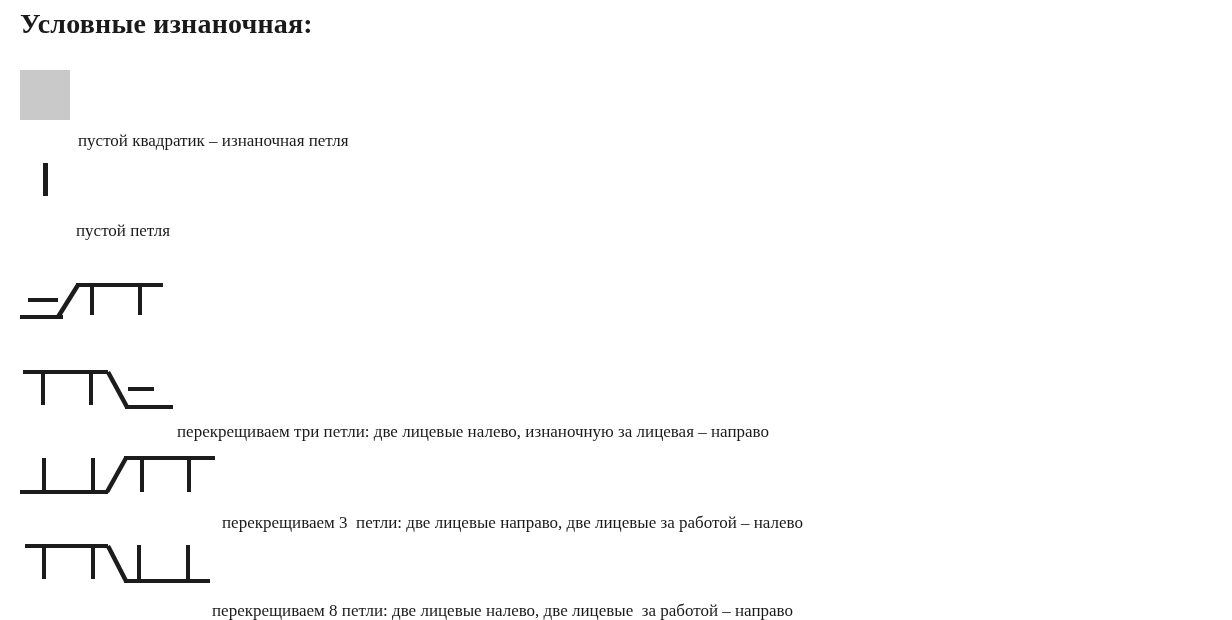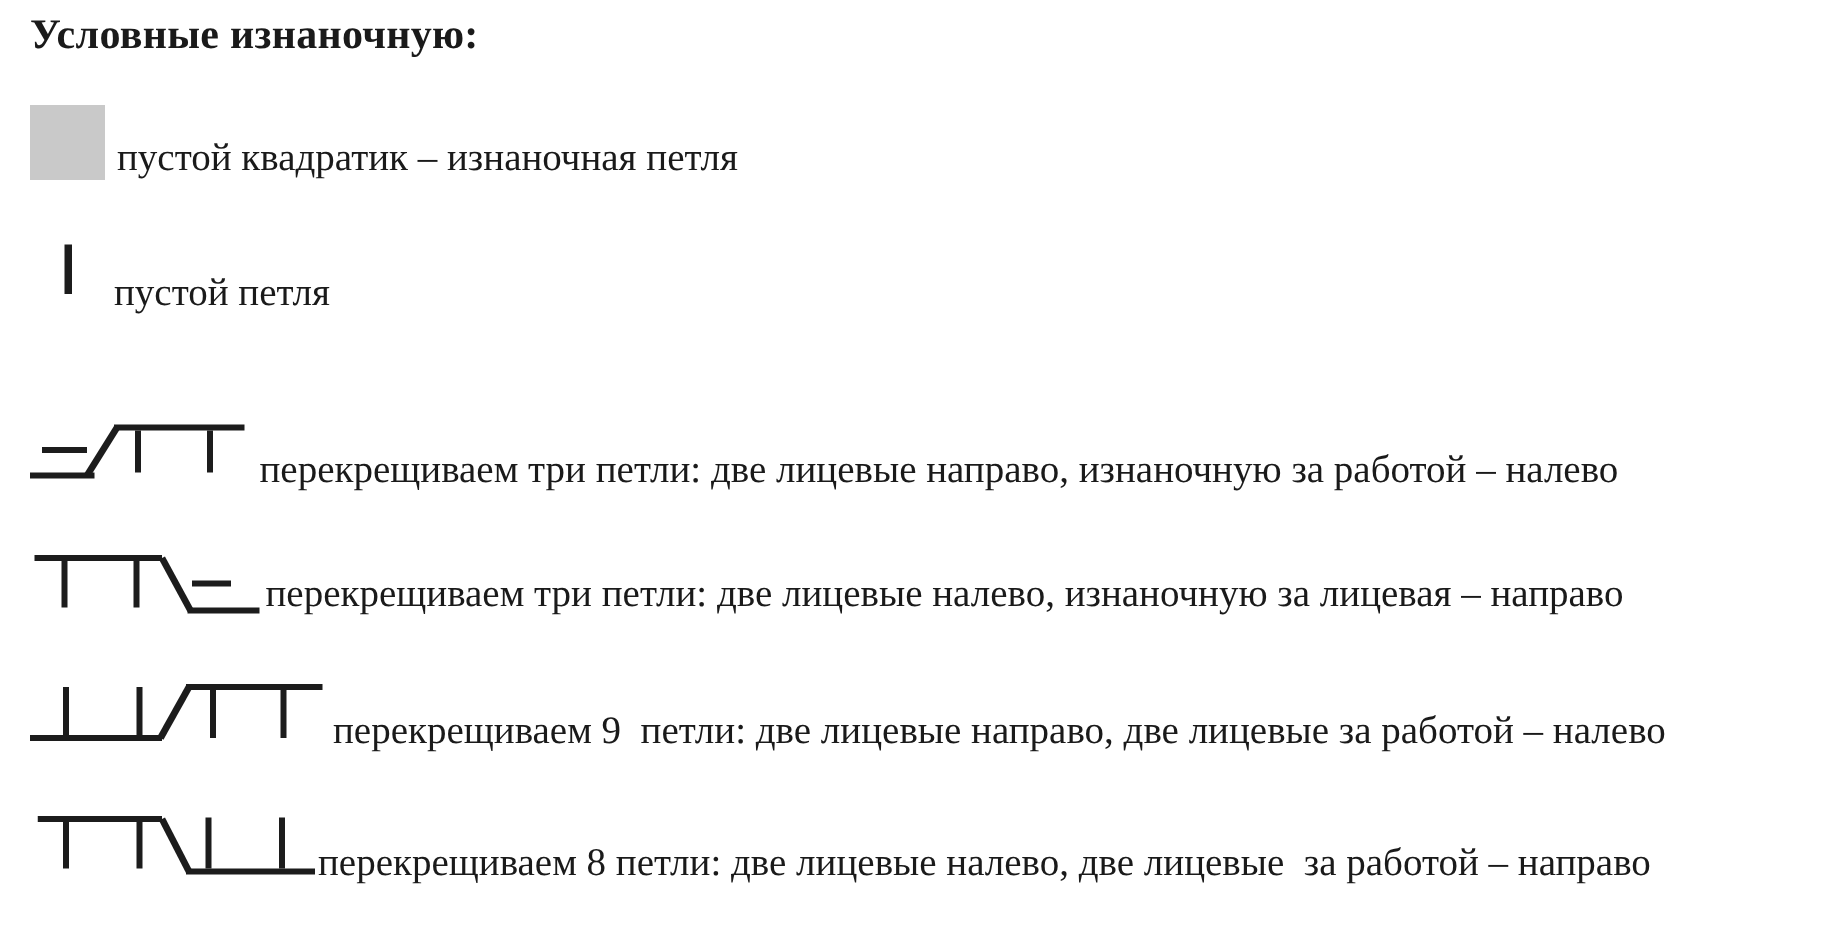--- a/index.html
+++ b/index.html
@@ -18,22 +18,23 @@
     overflow:hidden;
   }
   .canvas{position:absolute;inset:0;}
   .title{
     position:absolute;left:20px;top:8px;
     font-size:28px;font-weight:bold;margin:0;
     letter-spacing:0.2px;
   }
   .row-label{
     position:absolute;
-    font-size:26px;line-height:30px;
+    font-size:17px;line-height:30px;
     white-space:pre;
+    margin-top:36px;
   }
   .sq{
     position:absolute;left:20px;top:70px;
     width:50px;height:50px;
     background:var(--purl-square-fill);
   }
   .knitbar{
     position:absolute;left:43px;top:163px;
     width:5px;height:33px;
     background:var(--symbol-stroke);
@@ -43,58 +44,57 @@
     color:var(--symbol-stroke);
   }
   .sym rect{fill:currentColor;}
   .sym line{stroke:currentColor;stroke-width:4.5;}
 </style>
 </head>
 <body>
 
 <div class="canvas">
 
-  <h1 class="title">Условные изнаночную:</h1>
+  <h1 class="title">Условные изнаночная:</h1>
 
   <div class="sq"></div>
   <div class="row-label" style="left:78px;top:90px">пустой квадратик – изнаночная петля</div>
 
   <div class="knitbar"></div>
   <div class="row-label" style="left:76px;top:180px">пустой петля</div>
 
   <svg class="sym" style="left:18px;top:276px" width="150" height="52" viewBox="0 0 150 52">
     <rect x="10" y="22" width="30" height="4"></rect>
     <rect x="2" y="39" width="43" height="4"></rect>
     <line x1="40" y1="41" x2="60" y2="9"></line>
     <rect x="58" y="7" width="87" height="4"></rect>
     <rect x="72" y="11" width="4" height="28"></rect>
     <rect x="120" y="11" width="4" height="28"></rect>
   </svg>
-  <div class="row-label" style="left:173px;top:298px">перекрещиваем три петли: две лицевые направо, изнаночную за работой – налево</div>
 
   <svg class="sym" style="left:20px;top:368px" width="155" height="45" viewBox="0 0 155 45">
     <rect x="3" y="2" width="85" height="4"></rect>
     <rect x="21" y="6" width="4" height="31"></rect>
     <rect x="69" y="6" width="4" height="31"></rect>
     <line x1="88" y1="4" x2="107" y2="39"></line>
     <rect x="108" y="19" width="26" height="4"></rect>
     <rect x="105" y="37" width="48" height="4"></rect>
   </svg>
   <div class="row-label" style="left:177px;top:381px">перекрещиваем три петли: две лицевые налево, изнаночную за лицевая – направо</div>
 
   <svg class="sym" style="left:20px;top:454px" width="200" height="42" viewBox="0 0 200 42">
     <rect x="0" y="36" width="88" height="4"></rect>
     <rect x="22" y="4" width="4" height="32"></rect>
     <rect x="71" y="4" width="4" height="32"></rect>
     <line x1="87" y1="38" x2="106" y2="4"></line>
     <rect x="104" y="2" width="91" height="4"></rect>
     <rect x="120" y="6" width="4" height="32"></rect>
     <rect x="167" y="6" width="4" height="32"></rect>
   </svg>
-  <div class="row-label" style="left:222px;top:472px">перекрещиваем 9  петли: две лицевые направо, две лицевые за работой – налево</div>
+  <div class="row-label" style="left:222px;top:472px">перекрещиваем 3  петли: две лицевые направо, две лицевые за работой – налево</div>
 
   <svg class="sym" style="left:25px;top:542px" width="190" height="44" viewBox="0 0 190 44">
     <rect x="0" y="2" width="83" height="4"></rect>
     <rect x="17" y="6" width="4" height="31"></rect>
     <rect x="66" y="6" width="4" height="31"></rect>
     <line x1="83" y1="4" x2="101" y2="39"></line>
     <rect x="99" y="37" width="86" height="4"></rect>
     <rect x="112" y="3" width="4" height="34"></rect>
     <rect x="161" y="3" width="4" height="34"></rect>
   </svg>

